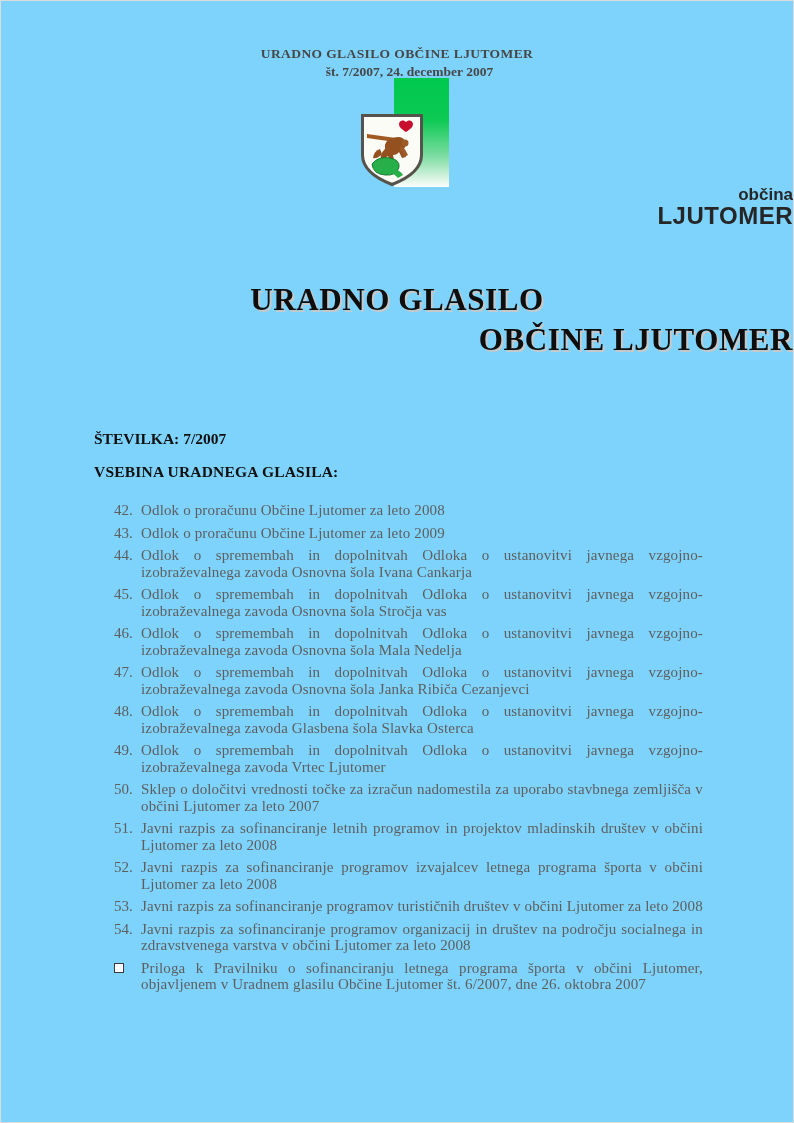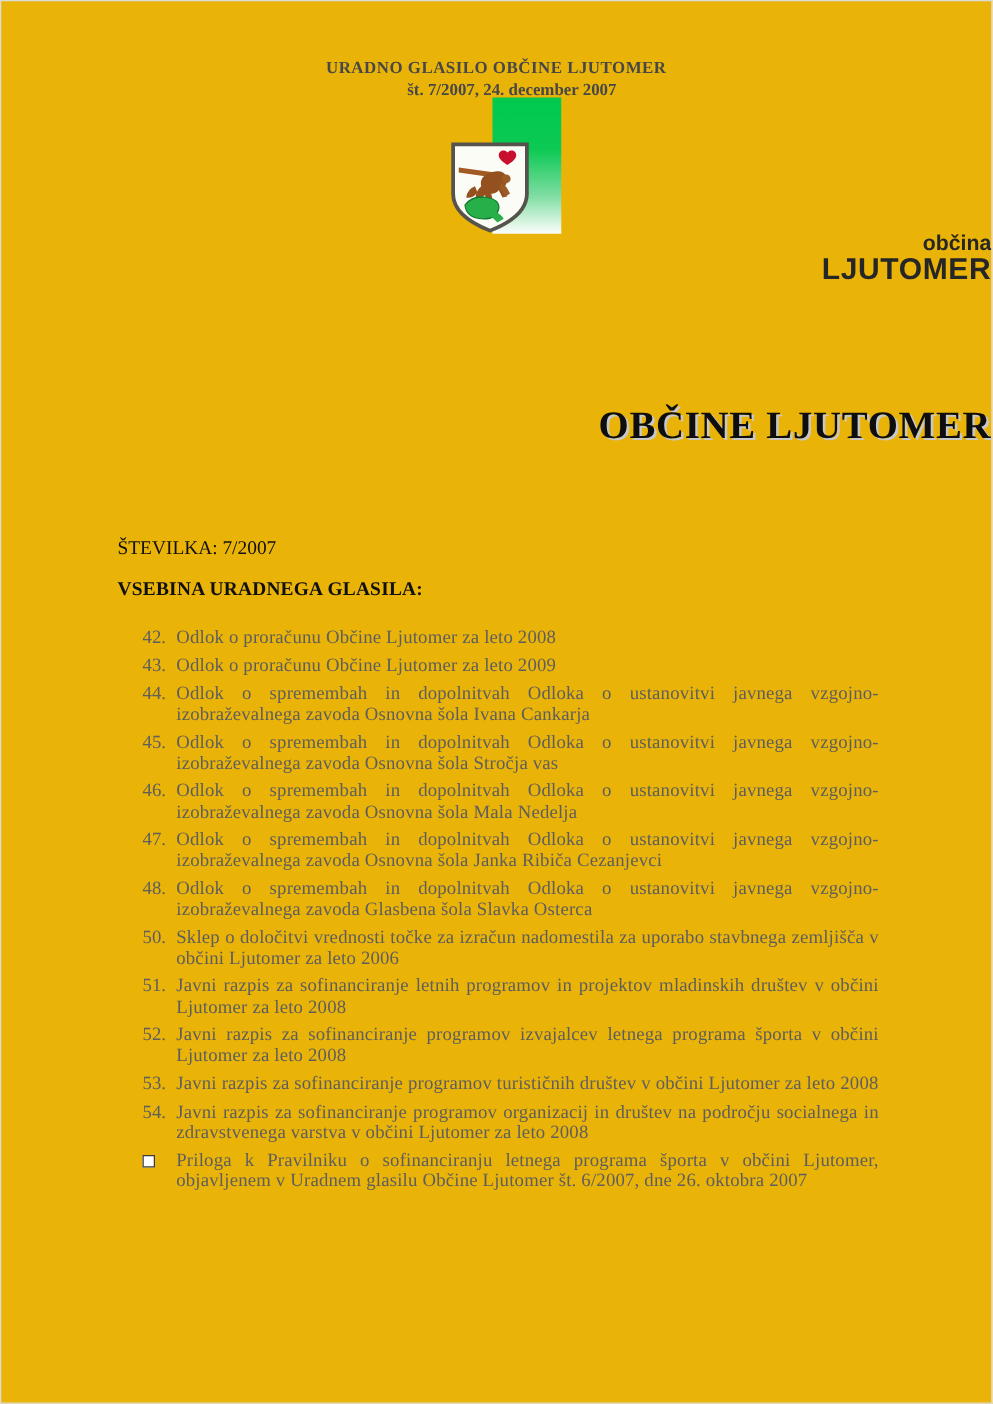--- a/index.html
+++ b/index.html
@@ -1,16 +1,16 @@
 <!DOCTYPE html>
 <html><head>
 <meta charset="utf-8">
 <style>
   html,body{margin:0;padding:0;background:#fff;}
-  .page{position:relative;width:794px;height:1123px;background:#eab308;
+  .page{position:relative;width:794px;height:1123px;background:#7dd3fc;
         font-family:"Liberation Serif",serif;overflow:hidden;
         border:1px solid #dcdcdc;box-sizing:border-box;}
 
   
   .masthead{position:absolute;top:45px;left:0;right:0;text-align:center;
             color:#474747;font-weight:bold;z-index:1;}
   .mast1{font-size:13.5px;letter-spacing:0.4px;}
   .mast2{font-size:13.5px;margin-top:2px;padding-left:25px;}
 
   
@@ -24,21 +24,21 @@
 
   
   .title{position:absolute;left:0;right:0;text-align:center;font-weight:bold;
          color:#0e0e0e;font-size:31px;letter-spacing:0.6px;
          text-shadow:2px 2px 0 #c8c8c8;}
   .title1{top:281px;}
   .title2{top:321px;text-align:right;}
 
   
   .issue-row{position:absolute;top:429px;left:93px;right:95px;display:flex;
-             justify-content:space-between;font-weight:normal;font-size:15.5px;color:#101010;}
+             justify-content:space-between;font-weight:bold;font-size:15.5px;color:#101010;}
   .toc-heading{position:absolute;top:462px;left:93px;font-weight:bold;
                font-size:15.5px;color:#101010;letter-spacing:0.2px;}
 
   
   .toc-list{position:absolute;top:501px;left:93px;width:609px;
             color:#5e5e5e;font-size:15px;line-height:16.5px;}
   .toc-item{display:flex;padding-left:20px;margin-bottom:6px;}
   .toc-marker{flex:0 0 27px;}
   .toc-text{flex:1;text-align:justify;letter-spacing:0.15px;}
   .sq{display:inline-block;width:8px;height:8px;border:1.6px solid #3a3a3a;
@@ -64,20 +64,21 @@
     <circle cx="45" cy="30" r="3.5" fill="#9c5a26"></circle>
     <path d="M42,33 q4,4 6,9 l-4,2 q-3,-5 -5,-8 z" fill="#9c5a26"></path>
     <path d="M46,9 c-2.5,-3 -7,-1.5 -7,2.2 c0,3 3.5,5.5 7,7.8 c3.5,-2.3 7,-4.8 7,-7.8 c0,-3.7 -4.5,-5.2 -7,-2.2 z" fill="#c8102e"></path>
     <path d="M12,51 q6,-8 18,-6 q10,2 9,9 q-2,9 -14,8 q-12,-1 -13,-11 z" fill="#27b04a" stroke="#157a31" stroke-width="1"></path>
     <path d="M34,56 q6,1 9,6 l-5,3 q-4,-4 -7,-6 z" fill="#27b04a"></path>
   </svg>
 
   <div class="logo-text obcina">občina</div>
   <div class="logo-text ljutomer">LJUTOMER</div>
 
+  <div class="title title1">URADNO GLASILO</div>
   <div class="title title2">OBČINE LJUTOMER</div>
 
   <div class="issue-row">
     <span>ŠTEVILKA:  7/2007</span>
   </div>
 
   <div class="toc-heading">VSEBINA URADNEGA GLASILA:</div>
 
   <div class="toc-list" id="toc-list">
       <div class="toc-item">
@@ -102,22 +103,26 @@
       </div>
       <div class="toc-item">
         <span class="toc-marker">47.</span>
         <span class="toc-text">Odlok o spremembah in dopolnitvah Odloka o ustanovitvi javnega vzgojno-izobraževalnega zavoda Osnovna šola Janka Ribiča Cezanjevci</span>
       </div>
       <div class="toc-item">
         <span class="toc-marker">48.</span>
         <span class="toc-text">Odlok o spremembah in dopolnitvah Odloka o ustanovitvi javnega vzgojno-izobraževalnega zavoda Glasbena šola Slavka Osterca</span>
       </div>
       <div class="toc-item">
+        <span class="toc-marker">49.</span>
+        <span class="toc-text">Odlok o spremembah in dopolnitvah Odloka o ustanovitvi javnega vzgojno-izobraževalnega zavoda Vrtec Ljutomer</span>
+      </div>
+      <div class="toc-item">
         <span class="toc-marker">50.</span>
-        <span class="toc-text">Sklep o določitvi vrednosti točke za izračun nadomestila za uporabo stavbnega zemljišča v občini Ljutomer za leto 2006</span>
+        <span class="toc-text">Sklep o določitvi vrednosti točke za izračun nadomestila za uporabo stavbnega zemljišča v občini Ljutomer za leto 2007</span>
       </div>
       <div class="toc-item">
         <span class="toc-marker">51.</span>
         <span class="toc-text">Javni razpis za sofinanciranje  letnih programov in projektov mladinskih društev v občini Ljutomer za leto 2008</span>
       </div>
       <div class="toc-item">
         <span class="toc-marker">52.</span>
         <span class="toc-text">Javni razpis za sofinanciranje programov izvajalcev letnega programa športa v občini Ljutomer za leto 2008</span>
       </div>
       <div class="toc-item">

